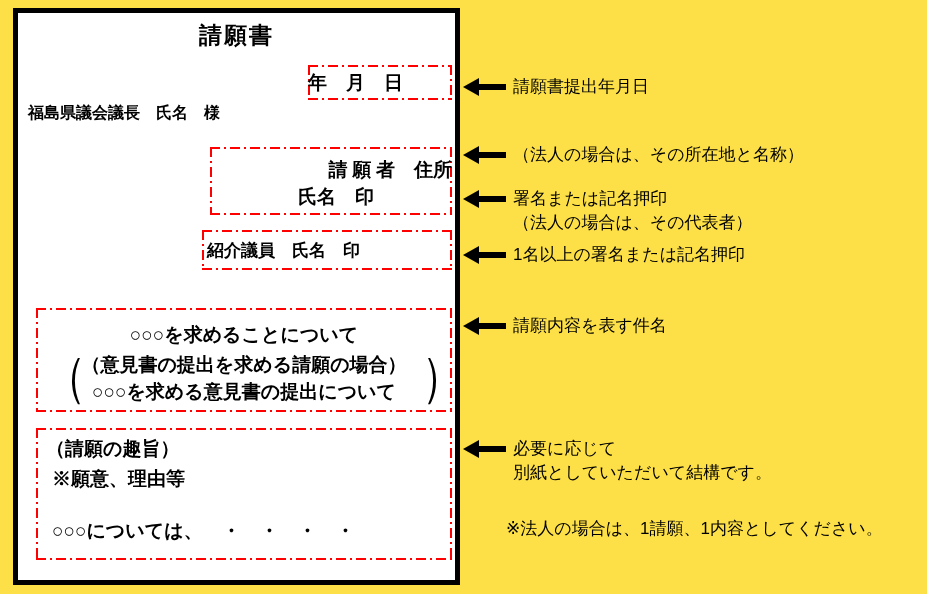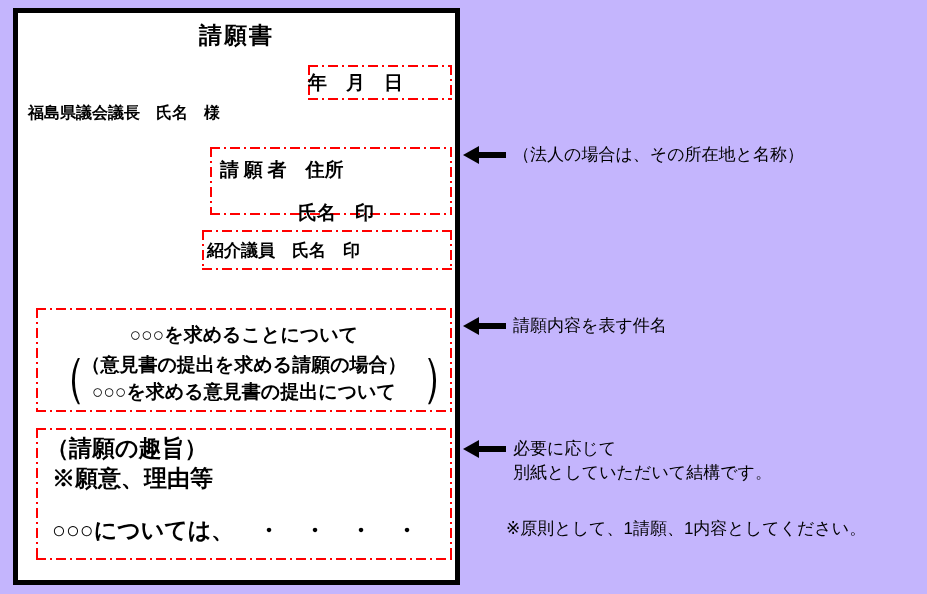--- a/index.html
+++ b/index.html
@@ -1,19 +1,19 @@
 <!DOCTYPE html>
 <html><head>
 <meta charset="utf-8">
 <style>
   html,body { margin:0; padding:0; }
   .canvas {
     position:relative;
     width:927px; height:594px;
-    background:#c4b5fd;
+    background:#fde047;
     font-family:"Liberation Sans","DejaVu Sans",sans-serif;
     color:#000;
     overflow:hidden;
   }
   
   .document {
     position:absolute; left:13px; top:8px;
     width:447px; height:577px;
     background:#FFFFFF;
     border:5px solid #000;
@@ -40,38 +40,38 @@
     background-size:100% 2px, 100% 2px, 2px 100%, 2px 100%;
     background-position:left top, left bottom, left top, right top;
     background-repeat:no-repeat;
   }
   .date-box {
     left:290px; top:52px; width:144px; height:35px;
     display:flex; align-items:center; justify-content:flex-start;
     padding-right:8px; font-size:19px;
   }
   .petitioner-box { left:192px; top:134px; width:242px; height:68px; font-size:19px; }
-  .petitioner-box .pline1 { margin:9px 0 16px 10px; line-height:27px; white-space:nowrap; }
+  .petitioner-box .pline1 { margin:9px 0 0 10px; line-height:27px; white-space:nowrap;text-align:right; }
   .petitioner-box .pline2 { margin:0 0 0 88px;  line-height:27px; white-space:nowrap; }
   .introducer-box {
     left:184px; top:217px; width:250px; height:40px;
     display:flex; align-items:center; padding-left:5px; font-size:17px;
   }
   .subject-box { left:18px; top:295px; width:416px; height:104px; font-size:19px; }
   .subject-box .sline1 { margin-top:15px; text-align:center; line-height:24px; }
   .bracket-group { position:relative; margin-top:4px; }
   .bracket-group .bline { text-align:center; line-height:27px; white-space:nowrap; }
   .big-paren {
     position:absolute; top:-3px; width:20px;
     font-size:40px; line-height:58px; font-weight:normal;
     transform:scaleY(1.35); transform-origin:center;
   }
   .big-paren.left  { left:10px; }
   .big-paren.right { right:10px; }
-  .purpose-box { left:18px; top:415px; width:416px; height:132px; font-size:23px; padding:8px 10px; }
+  .purpose-box { left:18px; top:415px; width:416px; height:132px; font-size:19px; padding:8px 10px; }
   .purpose-box .uline1 { line-height:26px; }
   .purpose-box .uline2 { line-height:26px; margin:4px 0 0 6px; }
   .purpose-box .uline3 { line-height:26px; margin:26px 0 0 6px; white-space:nowrap; }
   
   .ann {
     position:absolute; display:flex; align-items:flex-start;
     font-size:17px; line-height:22px; white-space:nowrap;
   }
   .ann.two-line { line-height:24px; }
   .arrow { display:inline-flex; align-items:center; flex:none; margin:2px 7px 0 0; }
@@ -119,30 +119,54 @@
     </div>
 
     <div class="dashdot purpose-box">
       <div class="uline1">（請願の趣旨）</div>
       <div class="uline2">※願意、理由等</div>
       <div class="uline3">○○○については、　・　・　・　・</div>
     </div>
 
   </div>
 
+  <div class="ann" style="left:463px; top:76px;">
+    <span class="arrow">
+        <span class="head"></span>
+        <span class="tail"></span>
+      </span>
+    <span>請願書提出年月日</span>
+  </div>
 
   <div class="ann" style="left:463px; top:144px;">
     <span class="arrow">
         <span class="head"></span>
         <span class="tail"></span>
       </span>
     <span>（法人の場合は、その所在地と名称）</span>
   </div>
 
+  <div class="ann two-line" style="left:463px; top:187px;">
+    <span class="arrow">
+        <span class="head"></span>
+        <span class="tail"></span>
+      </span>
+    <span class="text-col">
+      <span>署名または記名押印</span>
+      <span>（法人の場合は、その代表者）</span>
+    </span>
+  </div>
 
+  <div class="ann" style="left:463px; top:244px;">
+    <span class="arrow">
+        <span class="head"></span>
+        <span class="tail"></span>
+      </span>
+    <span>1名以上の署名または記名押印</span>
+  </div>
 
   <div class="ann" style="left:463px; top:315px;">
     <span class="arrow">
         <span class="head"></span>
         <span class="tail"></span>
       </span>
     <span>請願内容を表す件名</span>
   </div>
 
   <div class="ann two-line" style="left:463px; top:437px;">
@@ -150,16 +174,16 @@
         <span class="head"></span>
         <span class="tail"></span>
       </span>
     <span class="text-col">
       <span>必要に応じて</span>
       <span>別紙としていただいて結構です。</span>
     </span>
   </div>
 
   <div class="ann" style="left:506px; top:518px;">
-    <span>※原則として、1請願、1内容としてください。</span>
+    <span>※法人の場合は、1請願、1内容としてください。</span>
   </div>
 
 </div>
 
 </body></html>

